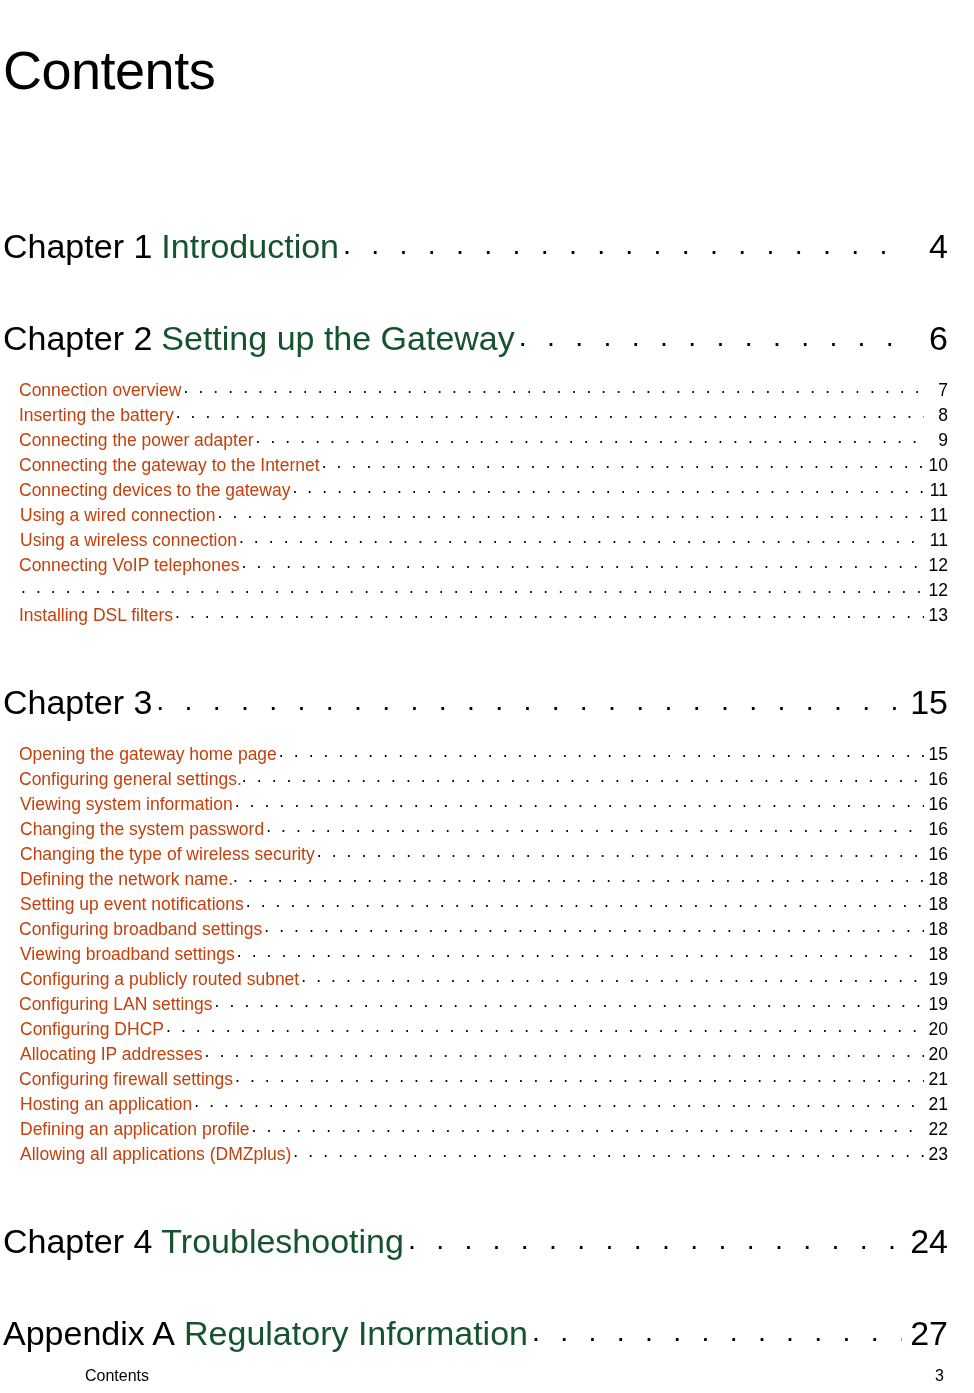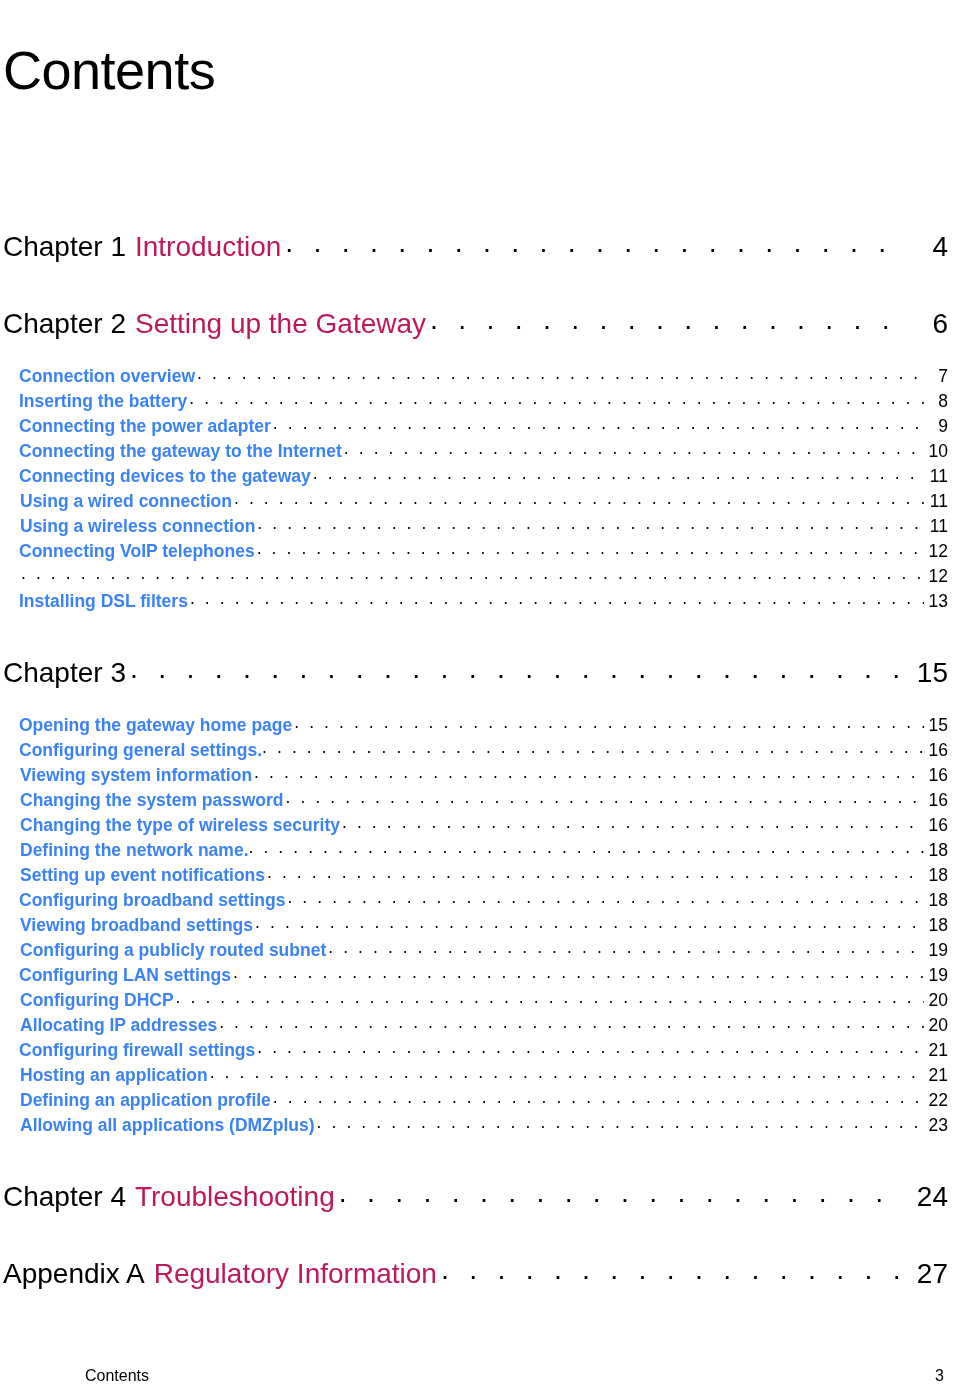--- a/index.html
+++ b/index.html
@@ -35,34 +35,34 @@
     position: absolute;
     left: 0;
     top: 228px;
     width: 948px;
   }
 
   
   .chapter-row {
     display: flex;
     align-items: baseline;
-    font-size: 28px;
+    font-size: 34px;
     line-height: 36px;
     white-space: nowrap;
     padding-left: 3px;
   }
-  .chapter-gap-before { margin-top: 40px; }
+  .chapter-gap-before { margin-top: 56px; }
   .chapter-gap-first  { margin-top: 0px; }
 
   .chapter-label {
     color: #000000;
     flex: 0 0 auto;
   }
   .chapter-title {
-    color: #be185d;
+    color: #14532d;
     flex: 0 0 auto;
     padding-left: 9px;
     text-align: center;
   }
   .chapter-leader {
     flex: 1 1 auto;
     overflow: hidden;
     margin: 0 2px 0 4px;
     position: relative;
     height: 28px;
@@ -92,22 +92,21 @@
     align-items: baseline;
     font-size: 17.5px;
     line-height: 25px;
     white-space: nowrap;
   }
   .entry-row.lvl1 { padding-left: 19px; }
   .entry-row.lvl2 { padding-left: 20px; }
 
   .entry-text {
     flex: 0 0 auto;
-    color: #3b82f6;
-    font-weight: bold;
+    color: #c2410c;
   }
   .entry-leader {
     flex: 1 1 auto;
     overflow: hidden;
     position: relative;
     height: 18px;
     margin: 0 0 0 2px;
   }
   .entry-leader::before {
     content: ". . . . . . . . . . . . . . . . . . . . . . . . . . . . . . . . . . . . . . . . . . . . . . . . . . . . . . . . . . . . . . . . . . . . . . . . . . . . . . . . . . . . . . . . . . . . . . . . . . . . . . . . . . . . . . . . . . . .";

